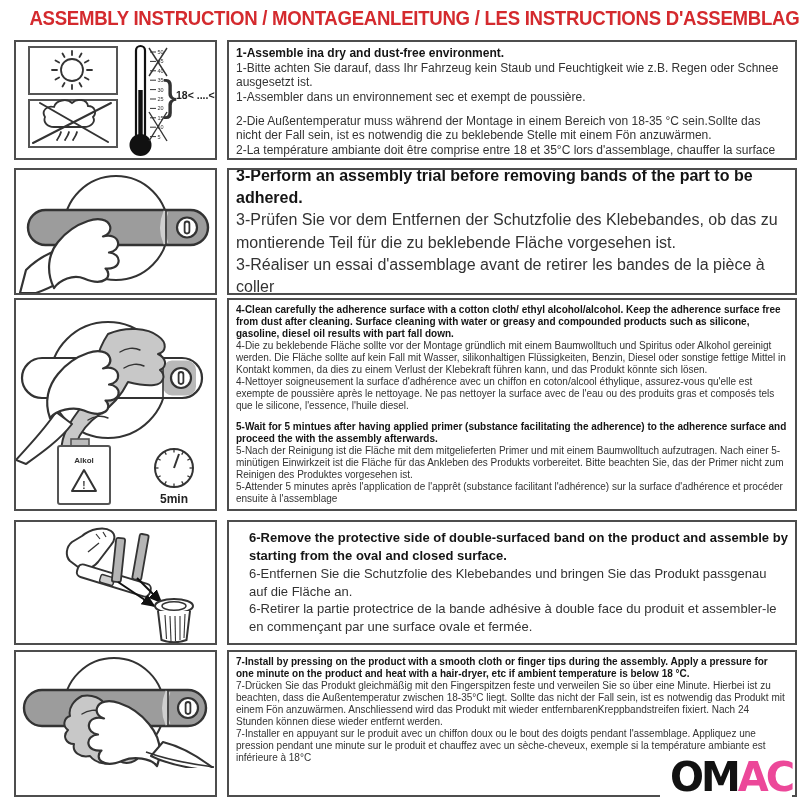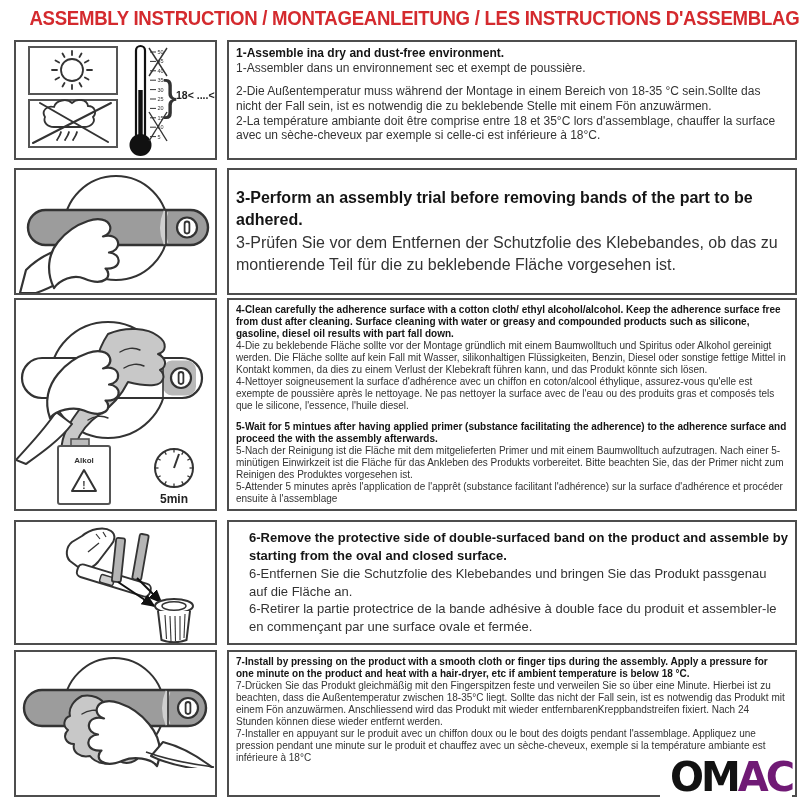--- a/index.html
+++ b/index.html
@@ -12,21 +12,21 @@
   .h1{height:120px}.h2{height:127px}.h3{height:213px}.h4{height:125px}.h5{height:147px}
   .mb8{margin-bottom:8px}.mb3{margin-bottom:3px}.mb9{margin-bottom:9px}.mb5{margin-bottom:5px}
   .small{font-size:12px;line-height:1.22;}
   .small3{font-size:10px;line-height:1.2;}
   .big{font-size:16px;line-height:1.38;display:flex;flex-direction:column;justify-content:center;}
   .big4{font-size:13px;line-height:1.38;display:flex;flex-direction:column;justify-content:center;padding-left:20px;}
   .b{font-weight:bold;color:#151515;}
   .stepgap{height:9px;}
   svg text{font-family:"Liberation Sans",sans-serif;}
   .logo{position:absolute;right:8px;bottom:3px;background:#fff;padding:2px 0 0 10px;font-size:40px;font-weight:bold;letter-spacing:-3px;line-height:1;font-family:"DejaVu Sans",sans-serif;}
-  .logo .lk{color:#121212}.logo .lr{color:#701a75}
+  .logo .lk{color:#121212}.logo .lr{color:#ec4899}
 </style>
 </head>
 <body>
 
 <div class="title">
   <span class="title-inner">ASSEMBLY INSTRUCTION / MONTAGEANLEITUNG / LES INSTRUCTIONS D'ASSEMBLAGE</span>
 </div>
 
 <div class="row mb8">
   <div class="illu h1">
@@ -95,20 +95,21 @@
           <line x1="133" y1="70" x2="151" y2="99"></line>
             <line x1="151" y1="70" x2="133" y2="99"></line>
         </g>
         <text x="147" y="68" font-size="42" fill="#333">}</text>
         <text x="160" y="57" font-size="10.5" font-weight="bold" fill="#222">18&lt; ....&lt;35 C</text>
       </g>
     </svg>
   </div>
   <div class="txt h1 small">
     <div class="b">1-Assemble ina dry and dust-free environment.</div>
+    <div>1-Bitte achten Sie darauf, dass Ihr Fahrzeug kein Staub und Feuchtigkeit wie z.B. Regen oder Schnee ausgesetzt ist.</div>
     <div>1-Assembler dans un environnement sec et exempt de poussière.</div>
     <div class="stepgap"></div>
     <div>2-Die Außentemperatur muss während der Montage in einem Bereich von 18-35 °C  sein.Sollte das nicht der Fall sein, ist es notwendig die zu beklebende Stelle mit einem Fön anzuwärmen.</div>
     <div>2-La température ambiante doit être comprise entre 18 et 35°C lors d'assemblage, chauffer la surface avec un sèche-cheveux par exemple si celle-ci est inférieure à 18°C.</div>
   </div>
 </div>
 
 <div class="row mb3">
   <div class="illu h2">
     <svg width="199" height="123" viewBox="0 0 199 123">
@@ -122,20 +123,21 @@
       </g>
       <g>
         <path d="M4,123 L10,100 C20,90 30,84 42,80 L58,98 C48,112 34,118 20,123 Z" fill="#fff" stroke="#333" stroke-width="2.2" stroke-linejoin="round"></path>
         <path d="M38,118 C30,102 32,84 42,72 C50,62 60,55 72,51 C82,47.5 92,49 94,56 C95.5,61 92,65 87,66.5 C94,64.5 101,66.5 102,72.5 C103,78 98.5,81.5 93,82.5 C99,83 103.5,87 102.5,92 C101.5,97.5 95,99 89.5,98.5 C93,101.5 93.5,106.5 89.5,109.5 C84,113.5 75,111.5 68,108.5 C57,104 44,110 38,118 Z" fill="#fff" stroke="#333" stroke-width="2.2" stroke-linejoin="round"></path>
       </g>
     </svg>
   </div>
   <div class="txt h2 big">
     <div class="b">3-Perform an assembly trial before removing bands of the part to be adhered.</div>
     <div>3-Prüfen Sie vor dem Entfernen der Schutzfolie des Klebebandes, ob das zu montierende Teil für die zu beklebende Fläche vorgesehen ist.</div>
+    <div>3-Réaliser un essai d'assemblage avant de retirer les bandes de la pièce à coller</div>
   </div>
 </div>
 
 <div class="row mb9">
   <div class="illu h3">
     <svg width="199" height="209" viewBox="0 0 199 209">
       <circle cx="92" cy="80" r="58" fill="#fff" stroke="#333" stroke-width="2"></circle>
       <g>
         <rect x="6" y="58" width="180" height="40" rx="20" fill="#fff" stroke="#333" stroke-width="2.2"></rect>
         <rect x="147" y="60.5" width="33" height="35" rx="9" fill="#b9b9b9"></rect>

